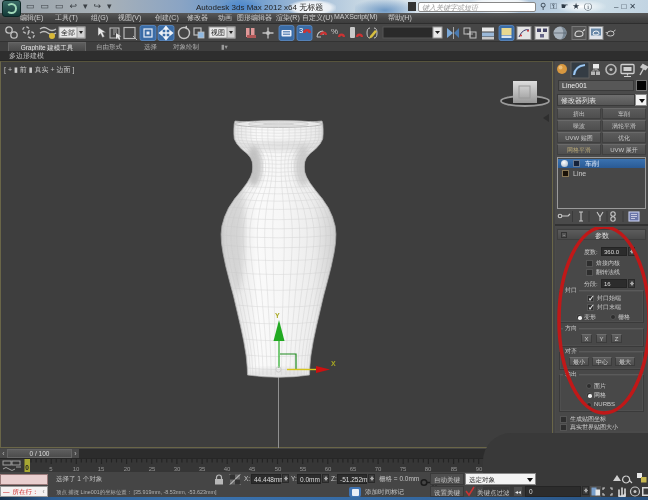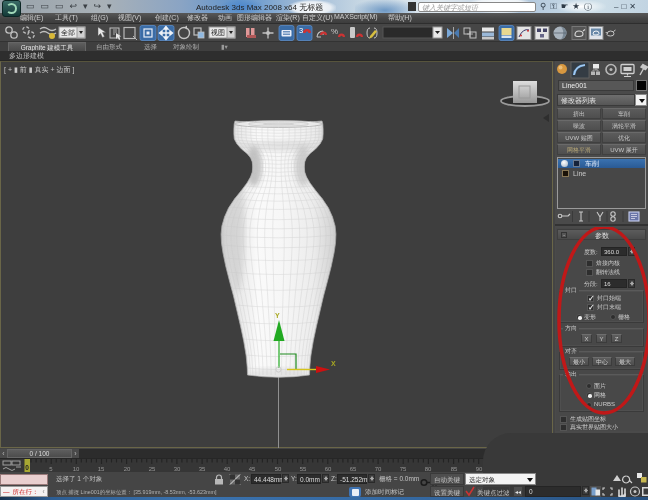--- a/index.html
+++ b/index.html
@@ -27,21 +27,21 @@
   <div class="abs" style="left:470px;top:0;width:60px;height:13px;background:radial-gradient(ellipse at 50% 40%,#ffffff 0%,#eef3f7 60%,rgba(238,243,247,0) 80%);"></div>
   <div class="abs" style="left:556px;top:0;width:50px;height:13px;background:radial-gradient(ellipse at 50% 50%,#ffffff 0%,rgba(238,243,247,0) 75%);"></div>
   <div class="abs" style="left:222px;top:0;width:40px;height:13px;background:radial-gradient(ellipse at 50% 50%,#4e88cc 0%,rgba(78,136,204,0) 80%);"></div>
   <div class="abs" style="left:355px;top:0;width:60px;height:13px;background:radial-gradient(ellipse at 50% 80%,#6e98c4 0%,rgba(110,152,196,0) 80%);"></div>
 
   <div class="abs" style="left:2px;top:0;width:19px;height:17px;background:linear-gradient(180deg,#3a6a66,#143a38);border-radius:3px;border:1px solid #0c2624;z-index:5;">
     <div class="abs" style="left:3px;top:2px;width:11px;height:11px;border-radius:50%;border:2px solid #9fd8b8;border-left-color:transparent;"></div>
   </div>
 
   <div class="abs" style="left:26px;top:1px;width:150px;height:11px;color:#3a3f44;font-size:9px;letter-spacing:6px;white-space:nowrap;">▭▭▭↩▾↪▾</div>
-  <div class="abs" style="left:196px;top:2px;font-size:8px;color:#222;white-space:nowrap;">Autodesk 3ds Max  2008 x64  无标题</div>
+  <div class="abs" style="left:196px;top:2px;font-size:8px;color:#222;white-space:nowrap;">Autodesk 3ds Max  2012 x64  无标题</div>
 
   <div class="abs" style="left:408px;top:2px;width:8px;height:9px;background:#333;"></div>
   <div class="abs" style="left:418px;top:1.5px;width:118px;height:10px;background:#fff;border:1px solid #888;border-radius:2px;color:#999;font-size:7px;font-style:italic;padding-left:3px;line-height:9px;">键入关键字或短语</div>
   <div class="abs" style="left:540px;top:1px;width:75px;height:11px;color:#2e3a46;font-size:8.5px;letter-spacing:4px;">⚲⚿☛★ⓘ</div>
   <div class="abs" style="left:614px;top:2px;width:34px;height:10px;color:#2e3a46;font-size:8px;letter-spacing:3px;">–□✕</div>
 </div>
 
 <div class="abs" id="menubar" style="left:0;top:13px;width:648px;height:11px;background:linear-gradient(180deg,#585858,#454545 55%,#3d3d3d);border-bottom:1px solid #2e2e2e;color:#cfcfcf;font-size:7px;">
   <span class="abs" style="left:20px">编辑(E)</span>
     <span class="abs" style="left:55px">工具(T)</span>

